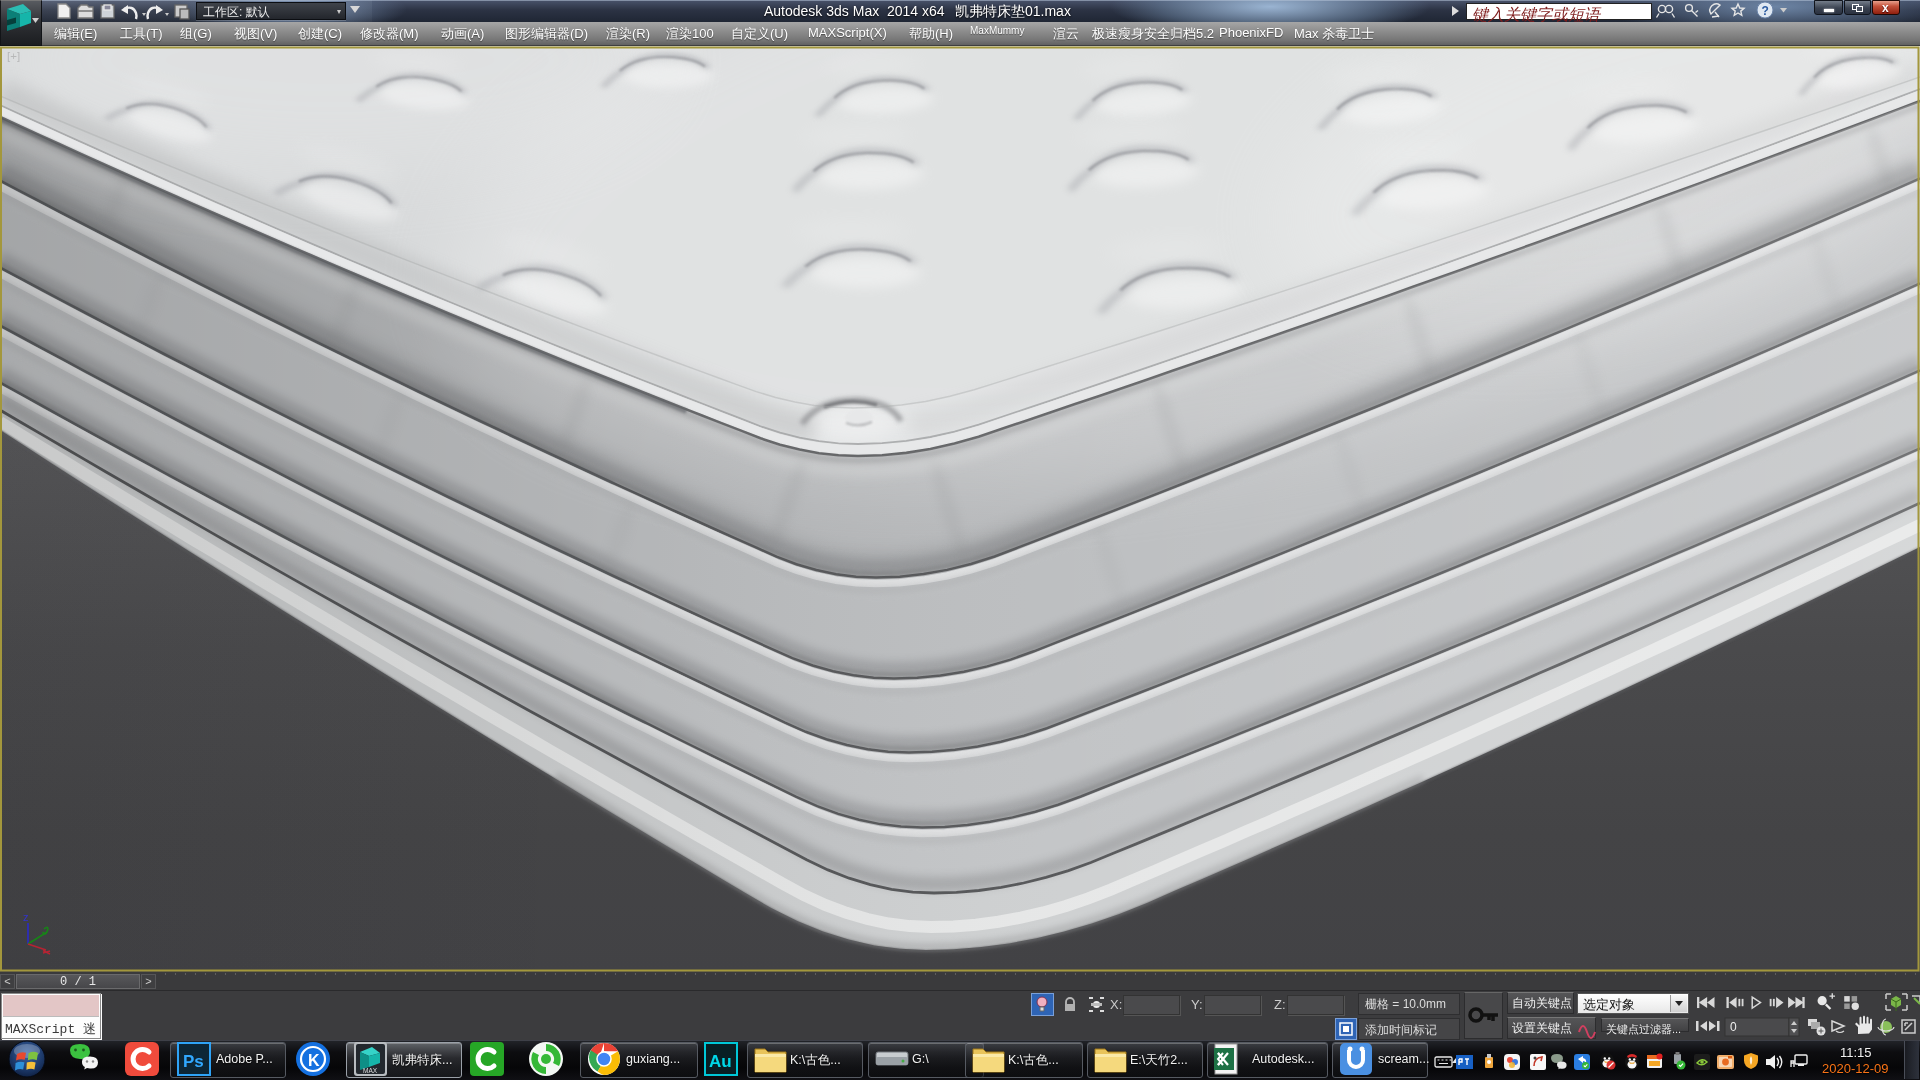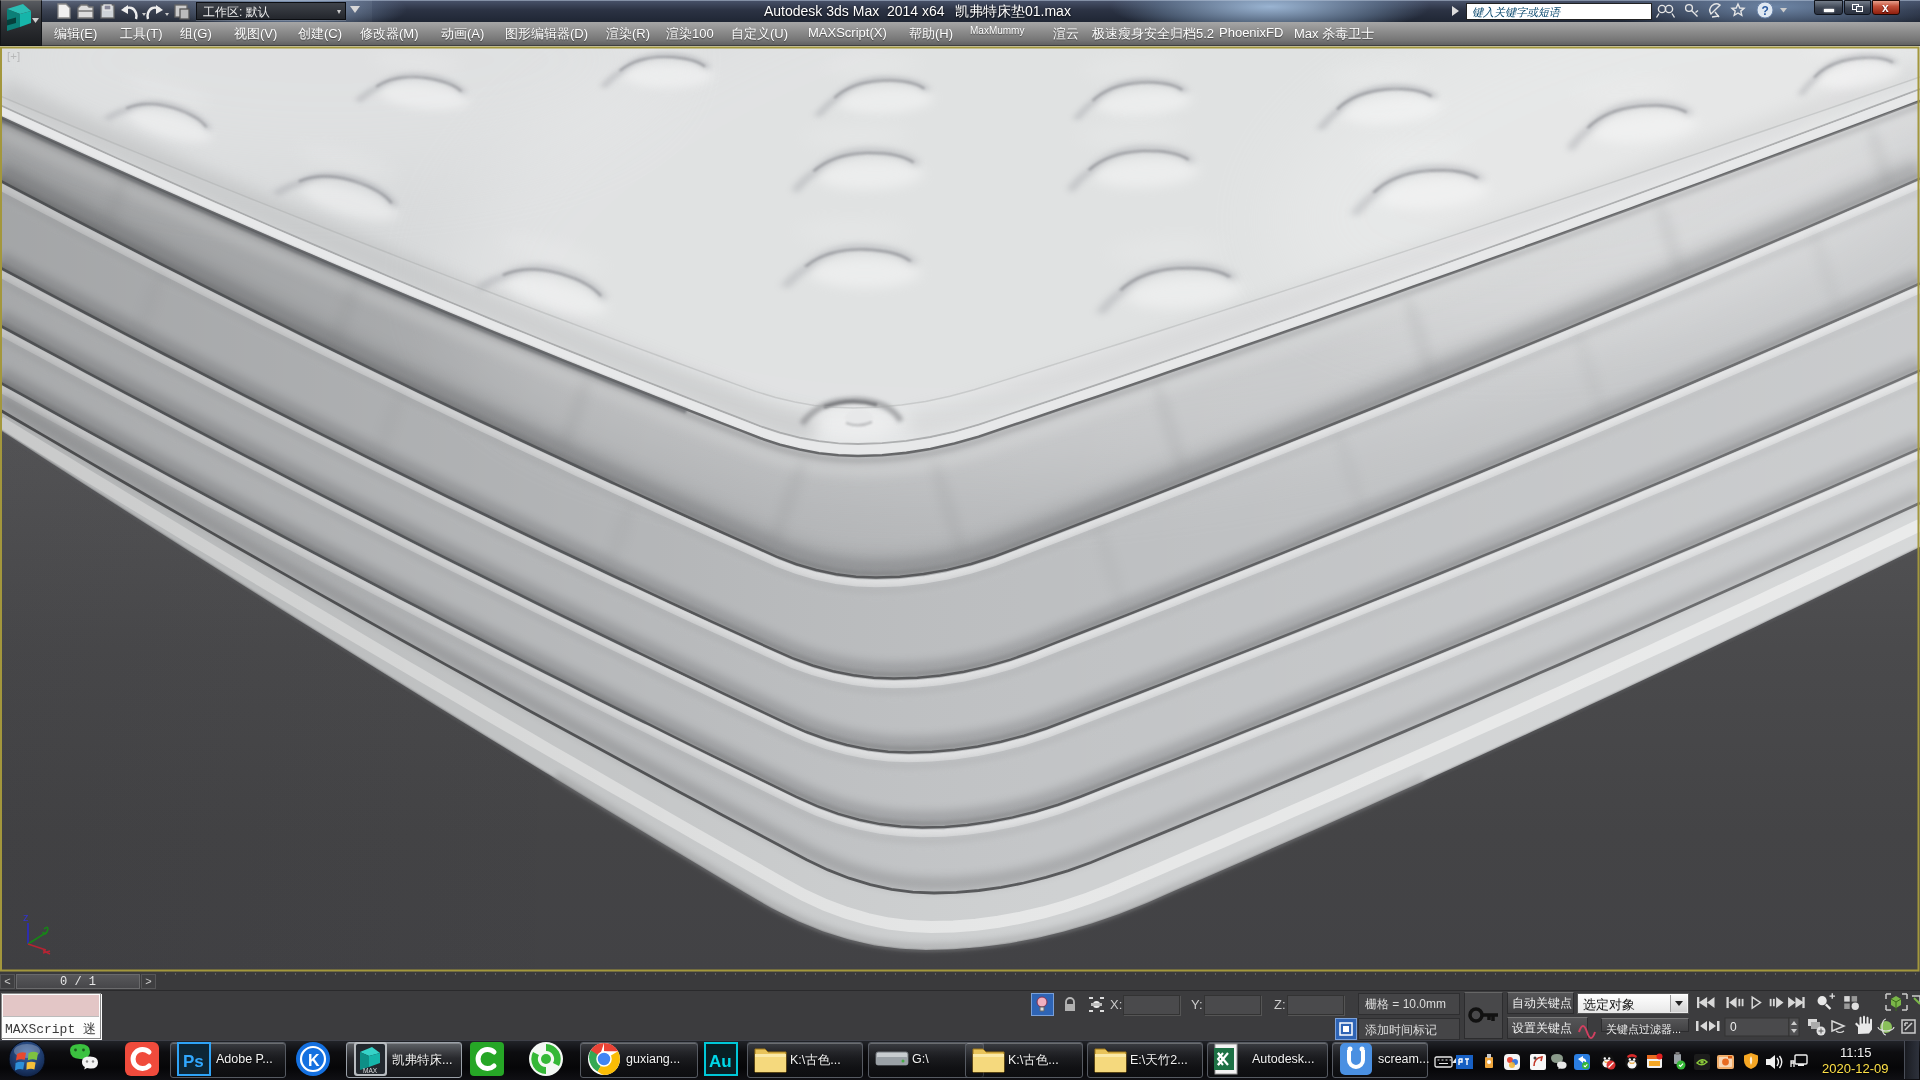--- a/index.html
+++ b/index.html
@@ -44,21 +44,21 @@
  <path d="M 6,8 L 19,13 L 19,26 L 6,30 Z" fill="#0b7f77"></path>
  <path d="M 19,13 L 30,10 L 30,22 L 19,26 Z" fill="#16b5aa"></path>
  <path d="M 6,19 L 15,16.5 L 15,22 L 6,24.5 Z" fill="#063f3b"></path>
  <path d="M 31,17 l 7,0 -3.5,5 z" fill="#cfcfcf"></path>
 </svg></div>
 
 <div class="abs" style="left:1452px;top:3px;width:10px;height:16px">
  <div style="width:0;height:0;border-top:5px solid transparent;border-bottom:5px solid transparent;border-left:7px solid #ddd;margin-top:3px"></div>
   </div>
 <div class="abs" style="left:1466px;top:3px;width:186px;height:17px;background:#fff;border:1px solid #222;">
- <div class="tx" style="left:5px;top:1px;font-size:11px;color:#0c4a6e;font-style:italic">键入关键字或短语</div>
+ <div class="tx" style="left:5px;top:1px;font-size:16px;color:#7f1d1d;font-style:italic">键入关键字或短语</div>
   </div>
 <svg class="abs" width="150" height="22" style="left:1652px;top:0" xmlns="http://www.w3.org/2000/svg">
  <g stroke="#e6e6e6" fill="none" stroke-width="1.4">
   <circle cx="10" cy="9" r="3.6"></circle>
       <circle cx="17" cy="9" r="3.6"></circle>
       <path d="M 7,13.5 l -2.5,4 M 20,13.5 l 2.5,4"></path>
   <circle cx="37" cy="8" r="3.4"></circle>
       <path d="M 39.5,10.5 l 6,6 m -2,-4 l 2.5,-2"></path>
   <path d="M 59,14 a 6.5,6.5 0 0 1 9,-9 z M 63,12 l 4,5 M 60,17 l 7,-1"></path>
   <path d="M 86,4 l 1.8,4 4.2,0.3 -3.2,2.8 1,4.2 -3.8,-2.3 -3.8,2.3 1,-4.2 -3.2,-2.8 4.2,-0.3 z"></path>
@@ -544,21 +544,21 @@
     </div>
 
  <div class="abs" style="left:1464px;top:1px;width:39px;height:47px;background:#48484a;border:1px solid #2c2c2e;border-top-color:#666">
    <svg width="37" height="45" xmlns="http://www.w3.org/2000/svg">
         <circle cx="11" cy="22" r="6" fill="none" stroke="#111" stroke-width="3.5"></circle>
         <path d="M 17,22 h 16 m -5,1 v 5 m -4,-5 v 4" stroke="#111" stroke-width="3.5"></path>
       </svg></div>
  <div class="abs" style="left:1507px;top:1px;width:67px;height:22px;background:linear-gradient(#555557,#414143);border:1px solid #2c2c2e;border-top-color:#777">
    <div class="tx" style="left:4px;top:2px;font-size:12px;color:#eee">自动关键点</div>
     </div>
- <div class="abs" style="left:1507px;top:26px;width:81px;height:22px;background:linear-gradient(#555557,#414143);border:1px solid #2c2c2e;border-top-color:#777">
+ <div class="abs" style="left:1507px;top:26px;width:89px;height:22px;background:linear-gradient(#555557,#414143);border:1px solid #2c2c2e;border-top-color:#777">
    <div class="tx" style="left:4px;top:2px;font-size:12px;color:#eee">设置关键点</div>
     </div>
  <div class="abs" style="left:1577px;top:2px;width:112px;height:21px;background:linear-gradient(#fff,#e8e8e8);border:1px solid #555">
    <div class="tx" style="left:5px;top:2px;font-size:13px;color:#111">选定对象</div>
    <div class="abs" style="right:1px;top:1px;width:17px;height:17px;background:linear-gradient(#f8f8f8,#d0d0d0);border-left:1px solid #999">
      <div style="width:0;height:0;border-left:4px solid transparent;border-right:4px solid transparent;border-top:5px solid #222;margin:6px auto"></div>
       </div>
     </div>
  <svg class="abs" width="22" height="22" style="left:1577px;top:27px" xmlns="http://www.w3.org/2000/svg">
    <path d="M 2,14 q 4,-12 8,0 q 4,12 8,0" fill="none" stroke="#d04060" stroke-width="2"></path>
@@ -823,13 +823,13 @@
 <svg class="abs" width="20" height="24" style="left:1764px;top:1051px" xmlns="http://www.w3.org/2000/svg">
     <path d="M 2,8 h 4 l 5,-4 v 14 l -5,-4 h -4 z" fill="#f0f0f0"></path>
     <path d="M 13,7 q 3,4 0,8 M 15.5,5 q 4.5,6 0,12" stroke="#f0f0f0" stroke-width="1.4" fill="none"></path>
   </svg>
 <svg class="abs" width="20" height="24" style="left:1789px;top:1051px" xmlns="http://www.w3.org/2000/svg">
     <rect x="6" y="4" width="12" height="9" rx="1" fill="none" stroke="#f0f0f0" stroke-width="1.4"></rect>
     <rect x="9" y="13" width="6" height="2" fill="#f0f0f0"></rect>
     <path d="M 2,16 v -6 h 3 v 6 M 2,12 h 3" stroke="#f0f0f0" stroke-width="1.3" fill="none"></path>
   </svg>
 <div class="tx" style="left:1840px;top:1045px;font-size:13px;color:#f0f0f0;text-shadow:0 1px 1px #000">11:15</div>
-<div class="tx" style="left:1822px;top:1061px;font-size:13px;color:#fde047;text-shadow:0 1px 1px #000">2020-12-09</div>
+<div class="tx" style="left:1822px;top:1061px;font-size:13px;color:#f97316;text-shadow:0 1px 1px #000">2020-12-09</div>
 <div class="abs" style="left:1904px;top:1041px;width:15px;height:38px;background:linear-gradient(90deg,#1a1c22,#2e323c);border-left:1px solid #4a4e58"></div>
 </body></html>

